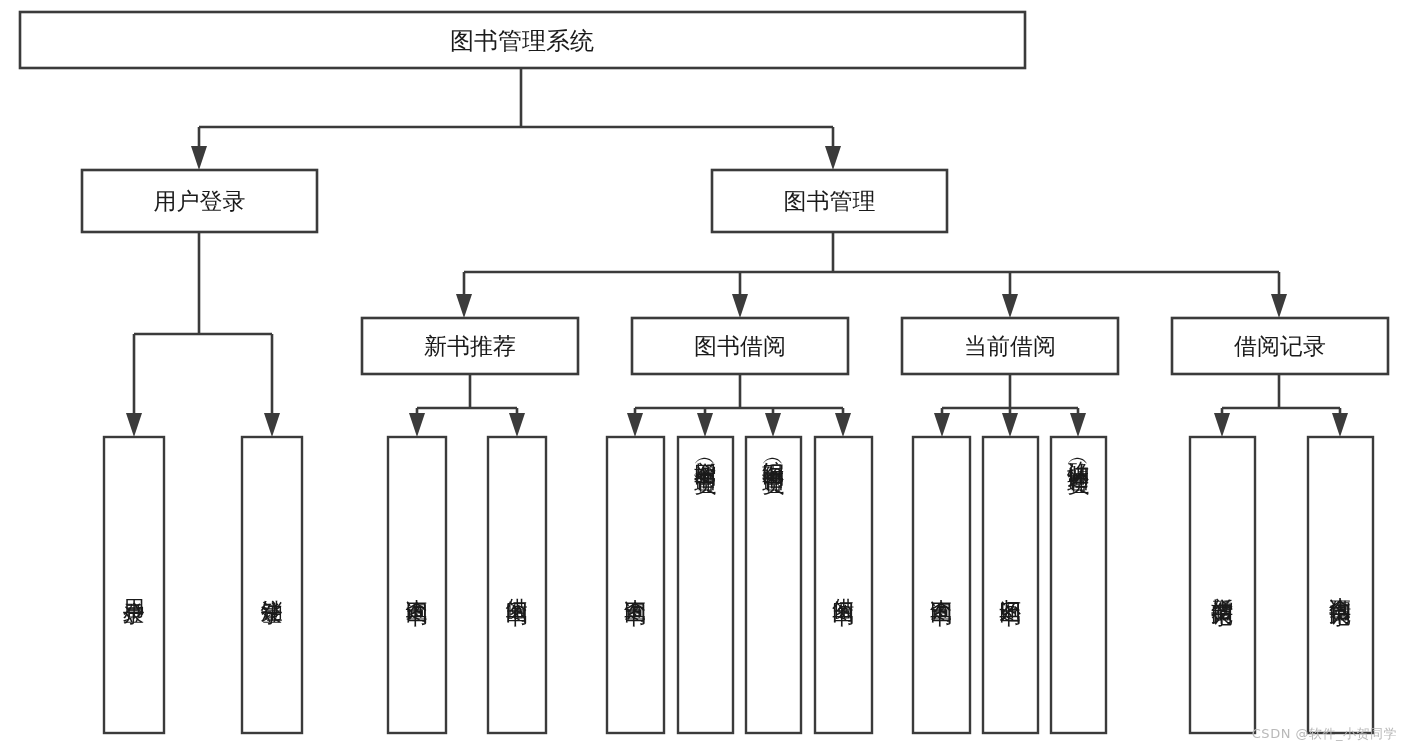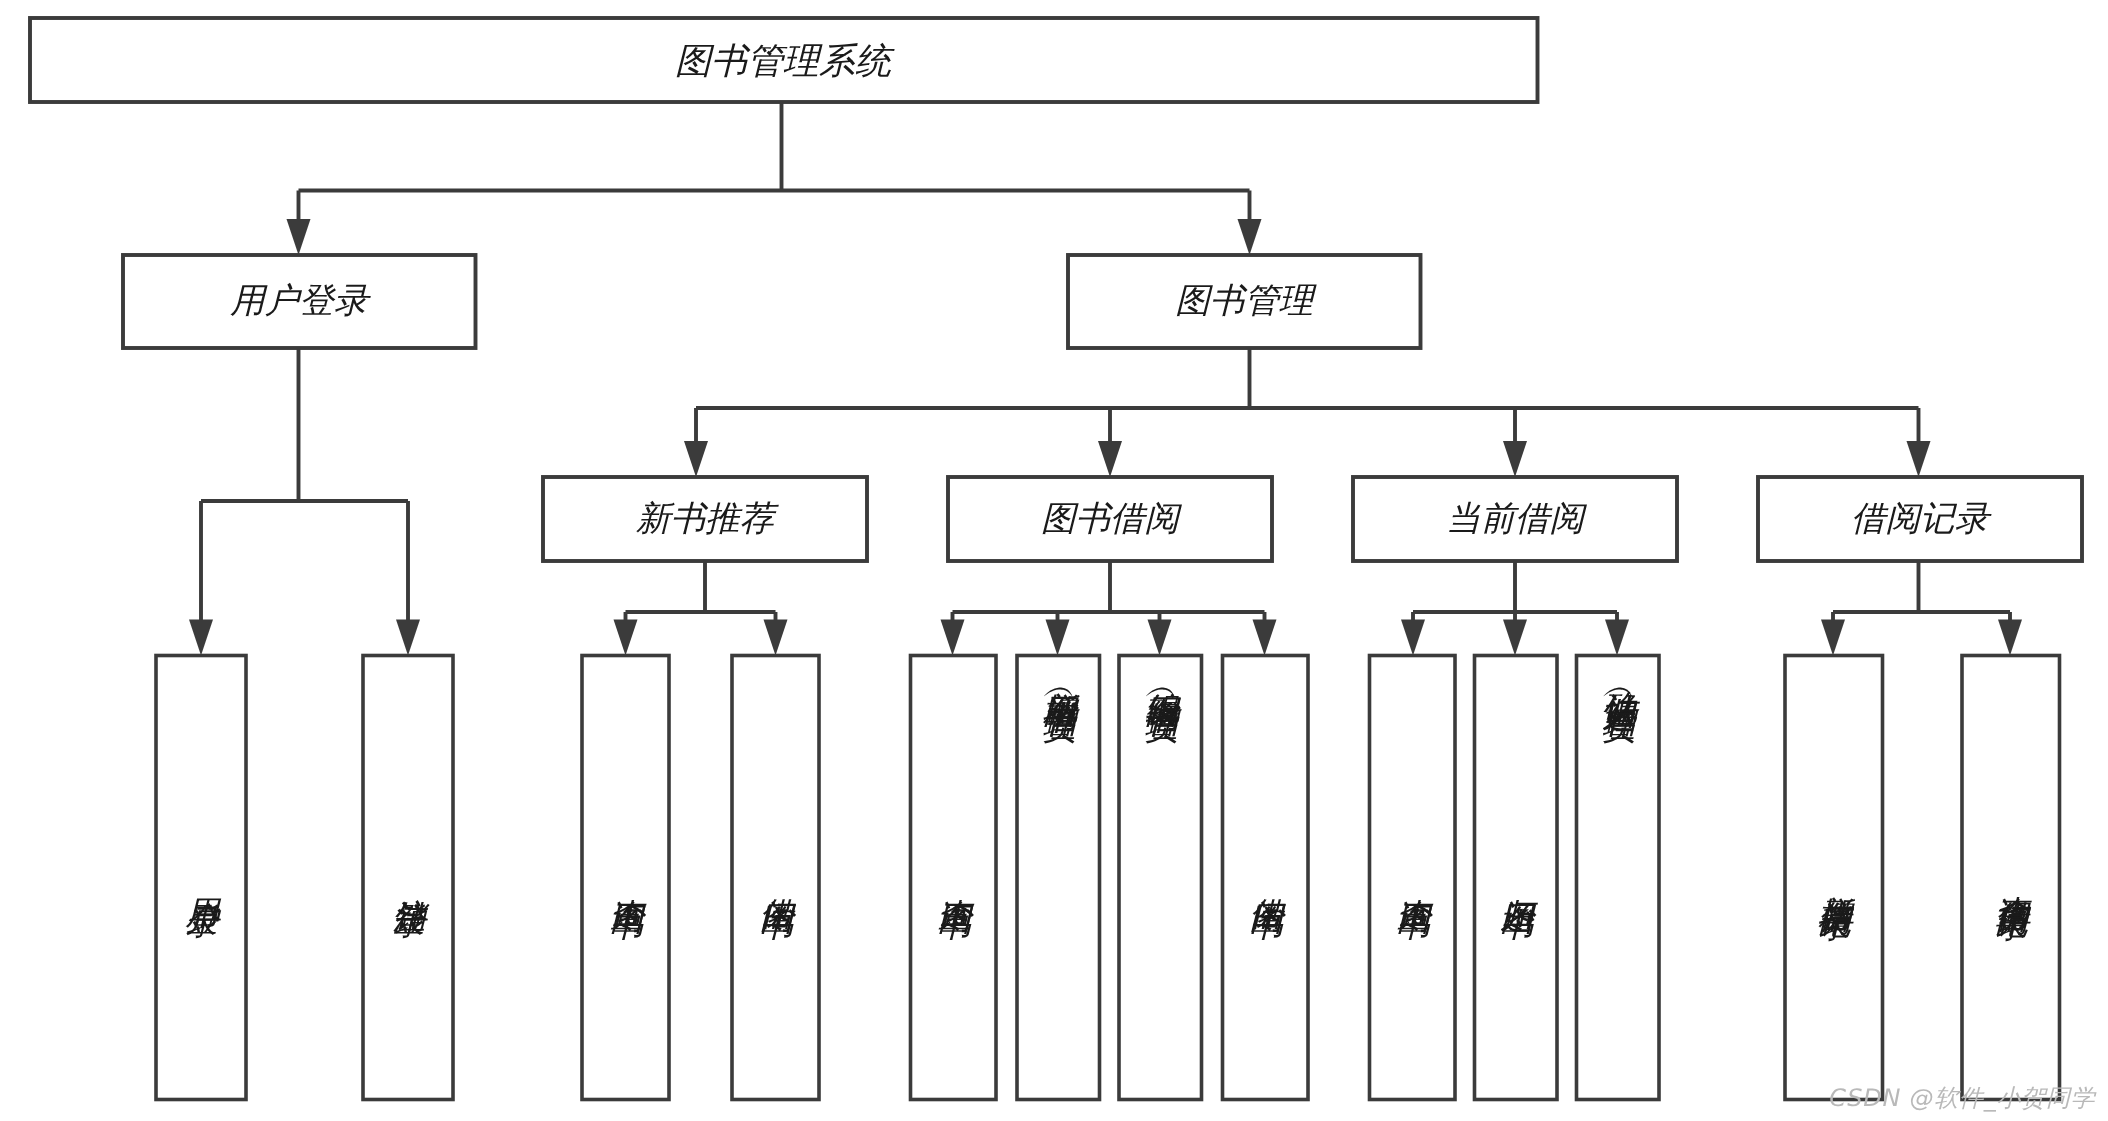--- a/index.html
+++ b/index.html
@@ -14,21 +14,20 @@
     font-family: "DejaVu Sans", "Liberation Sans", sans-serif;
     overflow: hidden;
     position: relative;
   }
   #diagram-root {
     position: absolute;
     left: 0;
     top: 0;
     width: 1405px;
     height: 747px;
-    font-style: italic;
   }
   svg#tree-svg {
     display: block;
     width: 1405px;
     height: 747px;
     background: #ffffff;
   }
   .node-rect {
     fill: #ffffff;
     stroke: #3b3b3b;
@@ -75,21 +74,21 @@
     color: #1a1a1a;
     letter-spacing: 2px;
     white-space: nowrap;
     text-align: center;
   }
   .watermark {
     position: absolute;
     right: 8px;
     bottom: 4px;
     font-family: "DejaVu Sans", "Liberation Sans", sans-serif;
-    font-size: 16px;
+    font-size: 13px;
     color: #b9b9b9;
     letter-spacing: 0.5px;
     white-space: nowrap;
     user-select: none;
   }
 </style>
 </head>
 <body>
 
 <div id="diagram-root">

